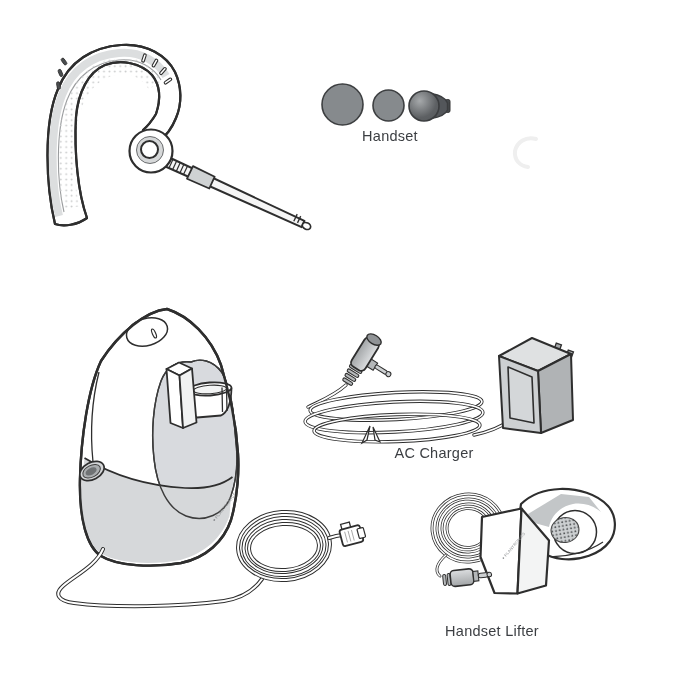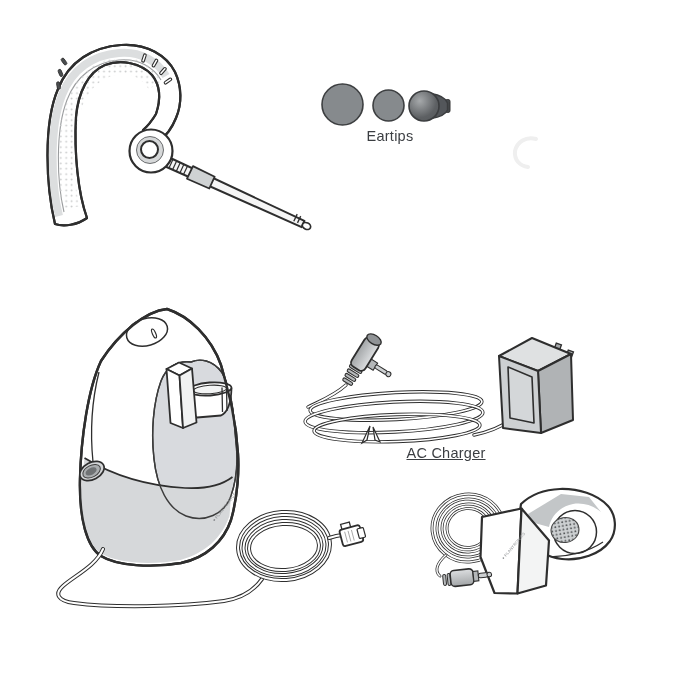--- a/index.html
+++ b/index.html
@@ -253,15 +253,16 @@
       <rect x="443" y="572.5" width="3" height="11" rx="1.5" fill="#b7babc" stroke="#2e2e2e" stroke-width="1"></rect>
       <rect x="447.5" y="572" width="3" height="12" rx="1.5" fill="#b7babc" stroke="#2e2e2e" stroke-width="1"></rect>
       <rect x="450.5" y="569.5" width="23" height="16" rx="4" fill="url(#gradBarrel)" stroke="#2e2e2e" stroke-width="1.6"></rect>
       <rect x="473.5" y="572.5" width="5" height="10" fill="#b4b7b9" stroke="#2e2e2e" stroke-width="1.1"></rect>
       <rect x="478.5" y="575" width="9.5" height="4.6" rx="2.3" fill="#cdd0d2" stroke="#2e2e2e" stroke-width="1"></rect>
       <circle cx="489.5" cy="577.3" r="2.3" fill="#cdd0d2" stroke="#2e2e2e" stroke-width="1"></circle>
     </g>
   </g>
 </svg>
 
-<div class="part-label" style="left:350px;top:129px;width:80px;">Eartips</div>
-<div class="part-label" style="left:386px;top:446px;width:120px;text-decoration:underline;">AC Charger</div>
+<div class="part-label" style="left:350px;top:129px;width:80px;">Handset</div>
+<div class="part-label" style="left:374px;top:446px;width:120px;">AC Charger</div>
+<div class="part-label" style="left:427px;top:624px;width:130px;">Handset Lifter</div>
 </div>
 
 </body></html>

